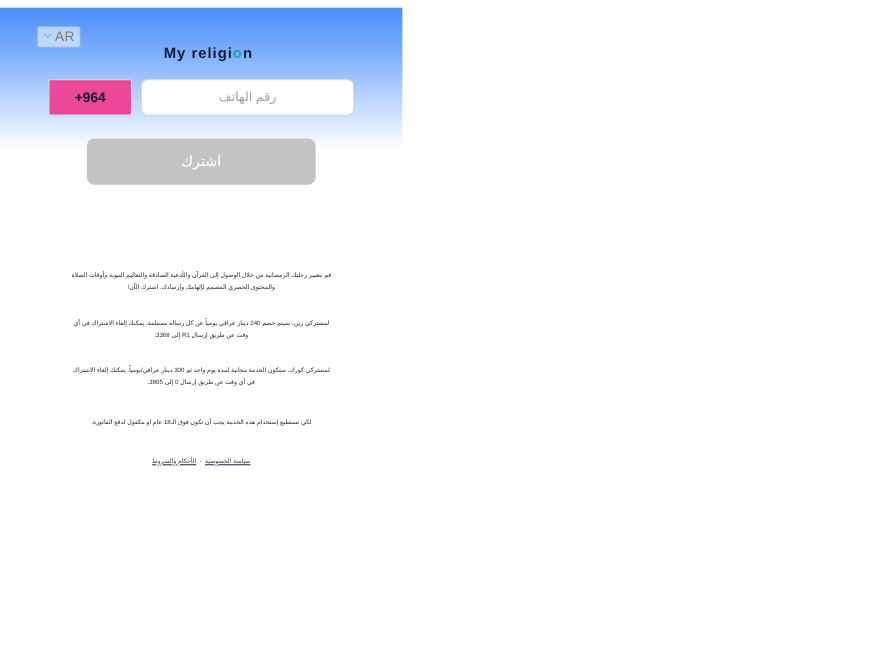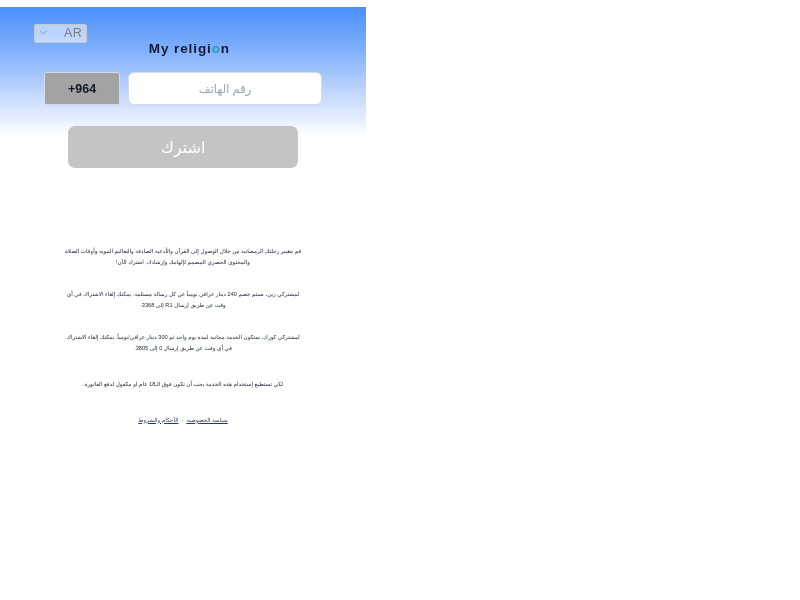--- a/index.html
+++ b/index.html
@@ -55,21 +55,21 @@
     position: relative;
     height: 56px;
   }
 
   .lang-select {
     position: absolute;
     top: 24px;
     left: 34px;
     display: flex;
     align-items: center;
-    gap: 17px;
+    gap: 3px;
     box-sizing: border-box;
     height: 19px;
     padding: 0 4px 0 5px;
     background: rgba(255,255,255,0.55);
     border: 1px solid #c9c9c9;
     border-radius: 2px;
     color: #7c7c7c;
     font-size: 12.5px;
     letter-spacing: 0.3px;
     line-height: 17px;
@@ -116,21 +116,21 @@
     justify-content: center;
     align-items: center;
     gap: 8px;
     margin-top: 16px;
   }
 
   .country-code {
     box-sizing: border-box;
     width: 76px;
     height: 33px;
-    background: #a3a3a3;
+    background: #ec4899;
     border: 1px solid #d3dce8;
     border-radius: 2px;
     display: flex;
     align-items: center;
     justify-content: center;
     font-size: 12.5px;
     font-weight: bold;
     color: #111827;
     direction: ltr;
     box-shadow: 0 1px 1px rgba(16,24,40,0.03);
@@ -151,28 +151,28 @@
     box-shadow: 0 1px 1px rgba(16,24,40,0.03);
   }
   .phone-input::placeholder {
     color: #9aa4b2;
     font-size: 11.5px;
   }
 
   .subscribe-btn {
     display: block;
     margin: 21px auto 0 auto;
-    width: 230px;
+    width: 208px;
     height: 42px;
     border: none;
     border-radius: 7px;
     background: #c4c4c4;
     color: #ffffff;
     font-family: inherit;
-    font-size: 16px;
+    font-size: 13px;
     font-weight: normal;
     letter-spacing: 0.3px;
     cursor: default;
   }
 
   
   .legal {
     margin: 0 auto;
     padding: 0;
     width: 240px;

